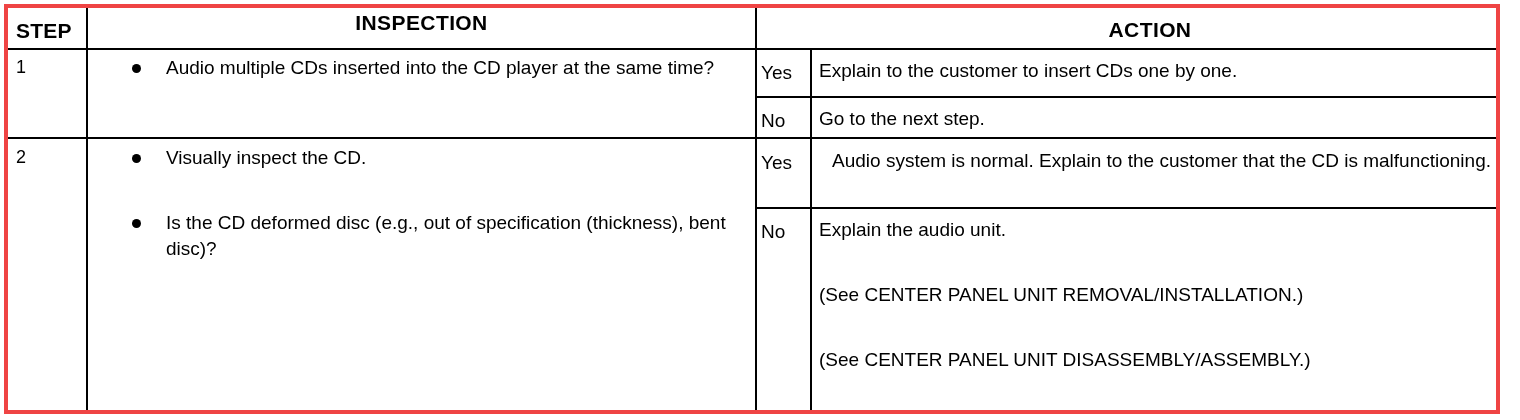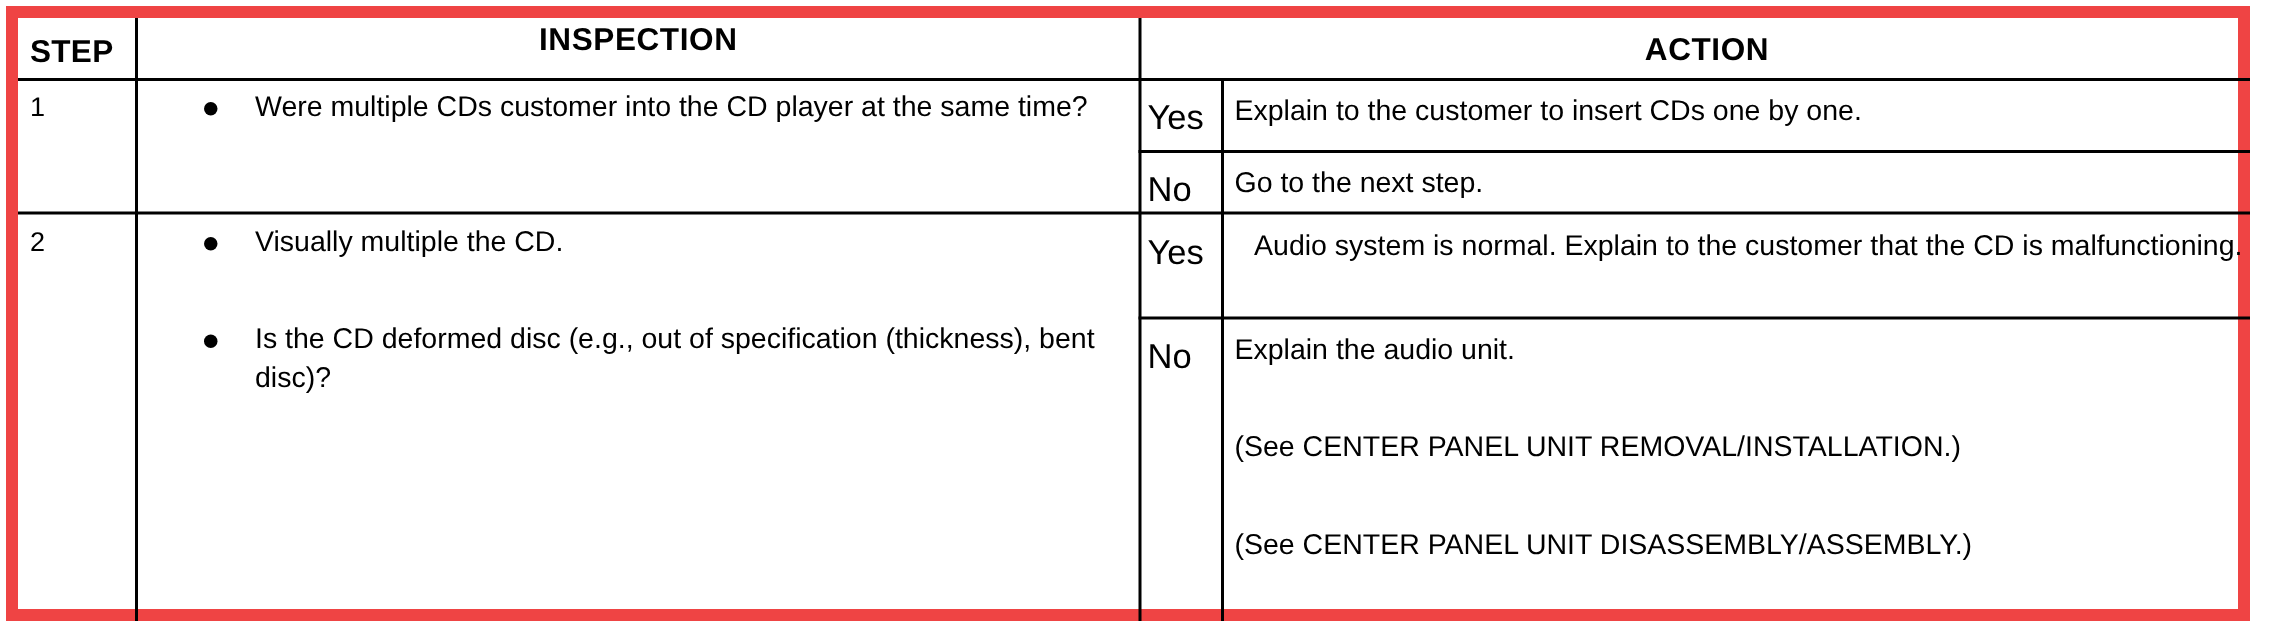--- a/index.html
+++ b/index.html
@@ -23,21 +23,21 @@
     height: 420px;
   }
 
   
   .flow-table {
     position: absolute;
     left: 4px;
     top: 4px;
     width: 1496px;   
     height: 410px;   
-    border: 8px solid #ef4444;
+    border: 4px solid #ef4444;
     box-sizing: border-box;
     border-collapse: collapse;
   }
 
   .grid {
     position: absolute;
     left: 0; top: 0; right: 0; bottom: 0;
   }
 
   
@@ -72,21 +72,21 @@
     letter-spacing: 0.2px;
     text-align: left;
   }
 
   .stepnum {
     font-size: 18px;
     line-height: 1;
   }
 
   .yn {
-    font-size: 23px;
+    font-size: 19px;
     line-height: 1;
   }
 
   .body-txt {
     font-size: 19px;
     line-height: 26px;
   }
 
   .bullet-row {
     position: relative;
@@ -120,49 +120,49 @@
       <div class="hline" style="left:0; top:40px; width:1488px;"></div>
       <div class="hline" style="left:747px; top:88px; width:741px;"></div>
       <div class="hline" style="left:0; top:129px; width:1488px;"></div>
       <div class="hline" style="left:747px; top:199px; width:741px;"></div>
     </div>
 
     <div class="cell hdr-step" style="left:8px; top:11px; width:68px;">STEP</div>
 
     <div class="cell hdr" style="left:80px; top:4px; width:667px;">INSPECTION</div>
 
-    <div class="cell hdr" style="left:784px; top:11px; width:684px;">ACTION</div>
+    <div class="cell hdr" style="left:800px; top:11px; width:684px;">ACTION</div>
 
     <div class="cell stepnum" style="left:8px; top:50px; width:66px;">1</div>
 
     <div class="cell body-txt" style="left:122px; top:47px; width:612px;">
       <div class="para bullet-row">
         <span class="bullet-dot"></span>
-        <span>Were multiple CDs customer into the CD player at the same time?</span>
+        <span>Audio multiple CDs inserted into the CD player at the same time?</span>
       </div>
     </div>
 
     <div class="cell yn" style="left:753px; top:55px; width:46px;">Yes</div>
 
     <div class="cell body-txt" style="left:811px; top:50px; width:672px;">
       <div class="para">Explain to the customer to insert CDs one by one.</div>
     </div>
 
     <div class="cell yn" style="left:753px; top:103px; width:46px;">No</div>
 
     <div class="cell body-txt" style="left:811px; top:98px; width:672px;">
       <div class="para">Go to the next step.</div>
     </div>
 
     <div class="cell stepnum" style="left:8px; top:140px; width:66px;">2</div>
 
     <div class="cell body-txt" style="left:122px; top:137px; width:612px;">
       <div class="para bullet-row">
         <span class="bullet-dot"></span>
-        <span>Visually multiple the CD.</span>
+        <span>Visually inspect the CD.</span>
       </div>
       <div class="para bullet-row">
         <span class="bullet-dot"></span>
         <span>Is the CD deformed disc (e.g., out of specification (thickness), bent disc)?</span>
       </div>
     </div>
 
     <div class="cell yn" style="left:753px; top:145px; width:46px;">Yes</div>
 
     <div class="cell body-txt" style="left:811px; top:140px; width:672px;text-align:right;">

